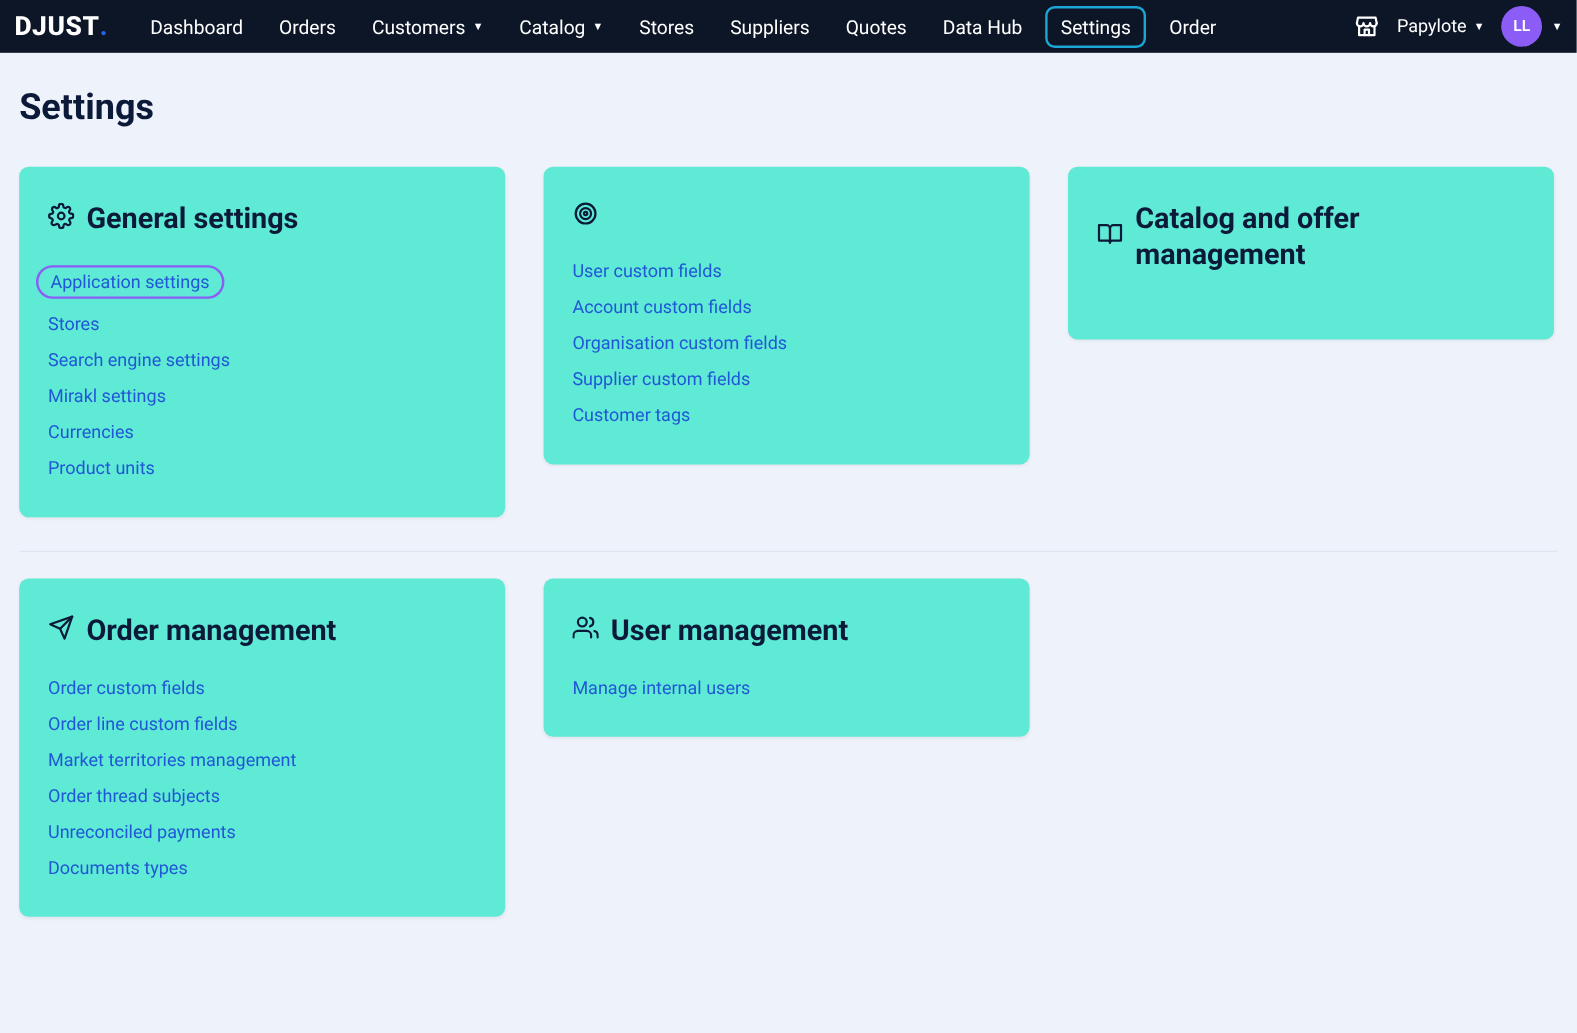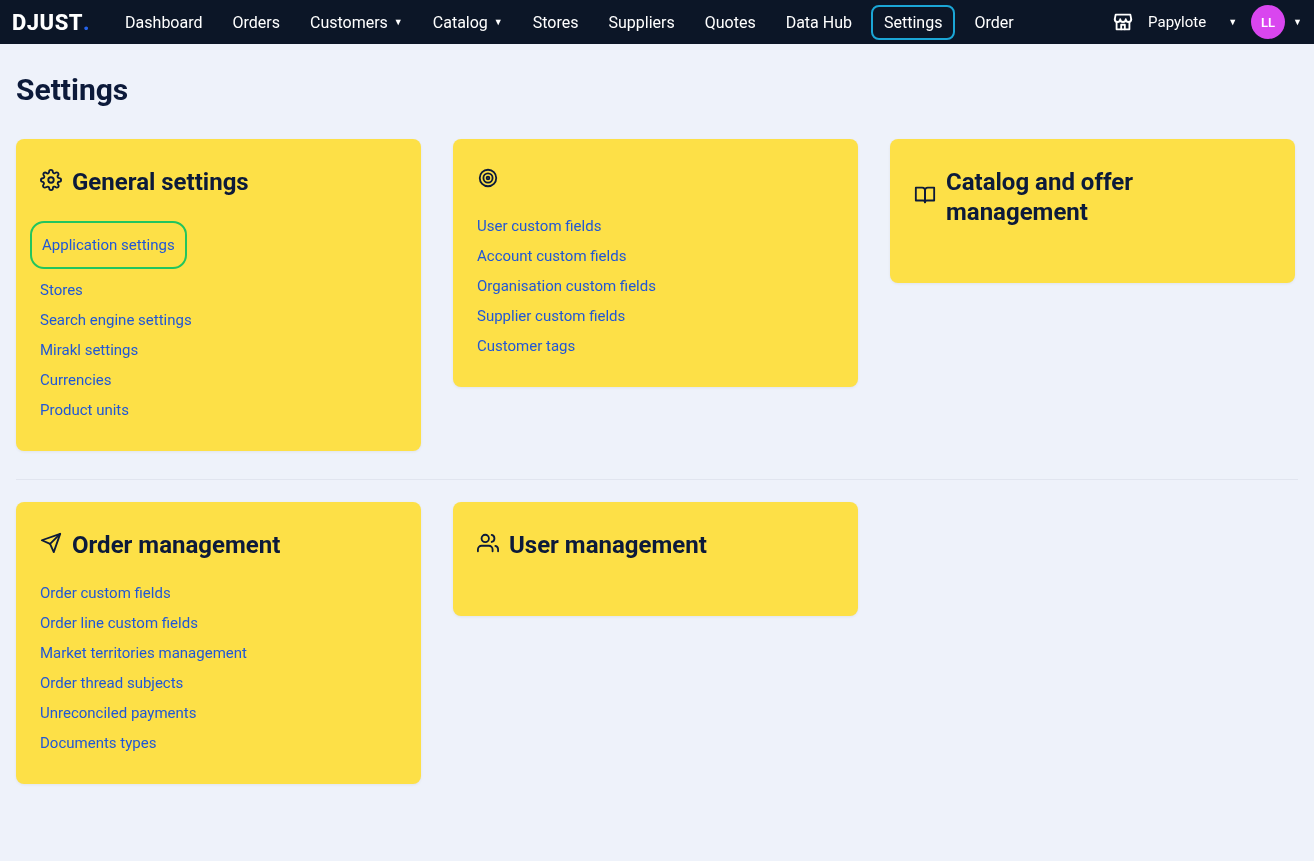--- a/index.html
+++ b/index.html
@@ -49,24 +49,24 @@
 .nav-caret {
   font-size: 9px;
   margin-left: 2px;
 }
 .nav-right {
   display: flex;
   align-items: center;
   gap: 14px;
 }
 .store-icon svg { display:block; }
-.org-label { font-size: 15px; display:flex; align-items:center; gap:20px; cursor:pointer; }
+.org-label { font-size: 15px; display:flex; align-items:center; gap:4px; cursor:pointer; }
 .avatar {
   width: 34px; height: 34px; border-radius: 50%;
-  background: #d946ef; color:#fff;
+  background: #8b5cf6; color:#fff;
   display:flex; align-items:center; justify-content:center;
   font-size:13px; font-weight:600;
 }
 .user-menu { display:flex; align-items:center; gap:6px; cursor:pointer;}
 .page {
   padding: 28px 16px 16px 16px;
 }
 .page-title {
   font-size: 30px;
   font-weight: 700;
@@ -74,21 +74,21 @@
   margin-bottom: 32px;
 }
 .card-row {
   display: grid;
   grid-template-columns: repeat(3, 405px);
   gap: 32px;
   margin-bottom: 28px;
   align-items: start;
 }
 .card {
-  background: #fde047;
+  background: #5eead4;
   border-radius: 8px;
   box-shadow: 0 1px 3px rgba(0,0,0,0.06);
   padding: 28px 24px 32px 24px;
 }
 .card-header {
   display:flex; align-items:center; gap:10px;
   margin-bottom: 24px;
 }
 .card-title {
   font-size: 24px;
@@ -99,23 +99,23 @@
 .card-header svg { flex-shrink: 0; }
 .link-list { display:flex; flex-direction:column; gap: 12px; }
 .setting-link {
   color: #2157d6;
   font-size: 15px;
   text-decoration: none;
   cursor: pointer;
   align-self: flex-start;
 }
 .setting-link.highlight {
-  border: 2px solid #22c55e;
+  border: 2px solid #8b5cf6;
   border-radius: 14px;
-  padding: 13px 10px;
+  padding: 3px 10px;
   margin-left: -10px;
 }
 hr.section-divider {
   border: none;
   border-top: 1px solid #e1e5ef;
   margin: 6px 0 22px 0;
 }
 </style>
 </head>
 <body>
@@ -267,15 +267,18 @@
         <span>
           <svg width="22" height="22" viewBox="0 0 24 24" fill="none" stroke="#0c1a3a" stroke-width="2" stroke-linecap="round" stroke-linejoin="round">
               <path d="M17 21v-2a4 4 0 00-4-4H5a4 4 0 00-4 4v2"></path>
               <circle cx="9" cy="7" r="4"></circle>
               <path d="M23 21v-2a4 4 0 00-3-3.87"></path>
               <path d="M16 3.13a4 4 0 010 7.75"></path>
             </svg>
         </span>
         <div class="card-title">User management</div>
       </div>
+      <div class="link-list" id="links-usermgmt">
+          <a class="setting-link">Manage internal users</a>
+        </div>
     </div>
   </div>
 </div>
 
 </body></html>

